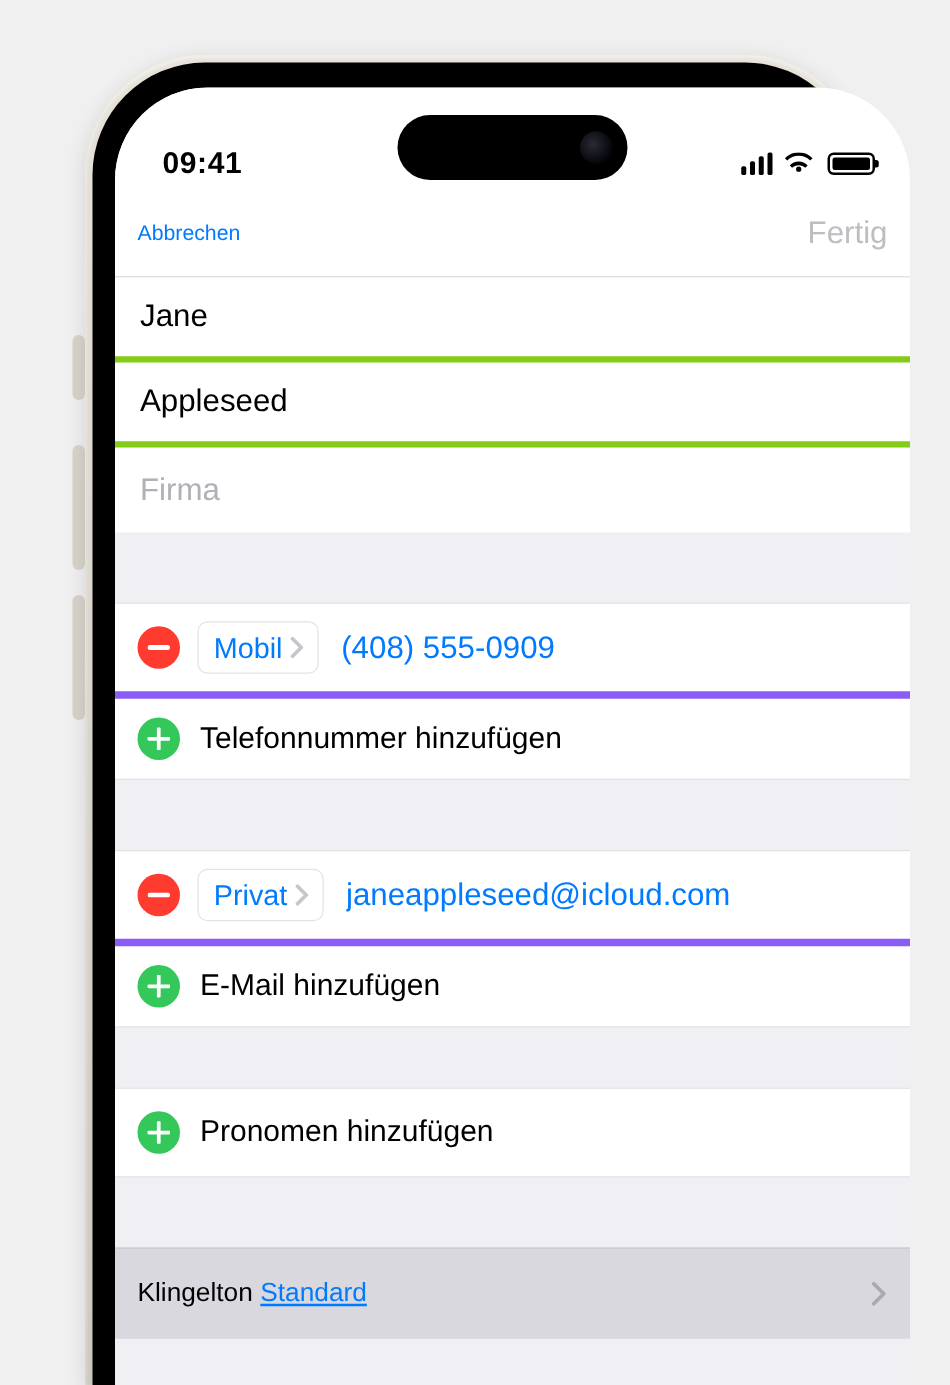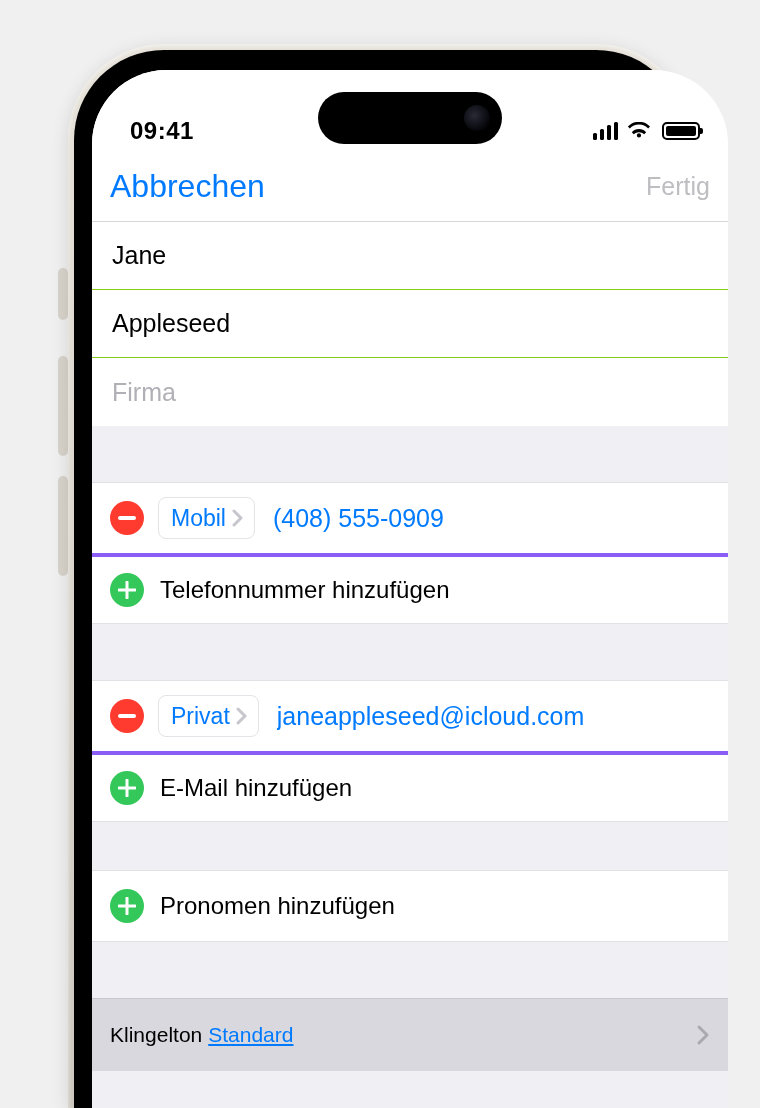--- a/index.html
+++ b/index.html
@@ -71,37 +71,37 @@
   .cell-bars span { width: 4.5px; background: #000; border-radius: 1.5px; display: block; }
   .cell-bars span:nth-child(1){height:7px} .cell-bars span:nth-child(2){height:11px}
   .cell-bars span:nth-child(3){height:15px} .cell-bars span:nth-child(4){height:18px}
   .wifi svg { display: block; }
   .battery { width: 38px; height: 18px; border: 2px solid #000; border-radius: 5px; position: relative; }
   .battery::after { content:""; position:absolute; right:-5px; top:4px; width:3px; height:6px; background:#000; border-radius:0 2px 2px 0; }
   .battery i { position:absolute; inset:2px; background:#000; border-radius:2px; }
 
   
   .navbar { height: 62px; background:#fff; border-bottom:1px solid #d7d7dc; display:flex; align-items:center; justify-content:space-between; padding:0 18px 8px; }
-  .nav-cancel { color:#007aff; font-size:32px; }
+  .nav-cancel { color:#007aff; font-size:17px; }
   .nav-done { color:#bdbdc2; font-size:25px; }
 
   
   .name-group { background:#fff; }
-  .field { height:68px; display:flex; align-items:center; padding:0 20px; border-bottom:1px solid #84cc16; }
+  .field { height:68px; display:flex; align-items:center; padding:0 20px; border-bottom:5px solid #84cc16; }
   .field:last-child { border-bottom:none; }
   .field input { border:none; outline:none; width:100%; font-size:25px; background:transparent; color:#000; font-family:inherit; }
   .field input::placeholder { color:#b0b0b6; }
 
   .gap { height: 56px; }
   .gap-sm { height: 48px; }
 
   
   .list-group { background:#fff; border-top:1px solid #e0e0e5; border-bottom:1px solid #e0e0e5; }
   .row { display:flex; align-items:center; height:70px; padding:0 18px; }
-  .row + .row { border-top:4px solid #8b5cf6; }
+  .row + .row { border-top:6px solid #8b5cf6; }
 
   .circle { width:34px; height:34px; border-radius:50%; display:flex; align-items:center; justify-content:center; flex-shrink:0; }
   .circle.minus { background:#ff3b30; }
   .circle.plus  { background:#34c759; }
   .circle svg { display:block; }
 
   .type-pill {
     display:flex; align-items:center;
     height:42px; margin-left:14px; padding:0 10px 0 12px;
     border:1px solid #e3e3e8; border-radius:8px;

